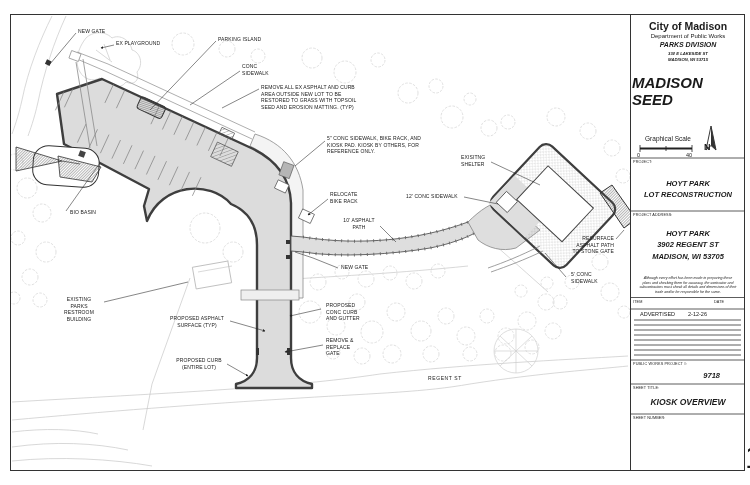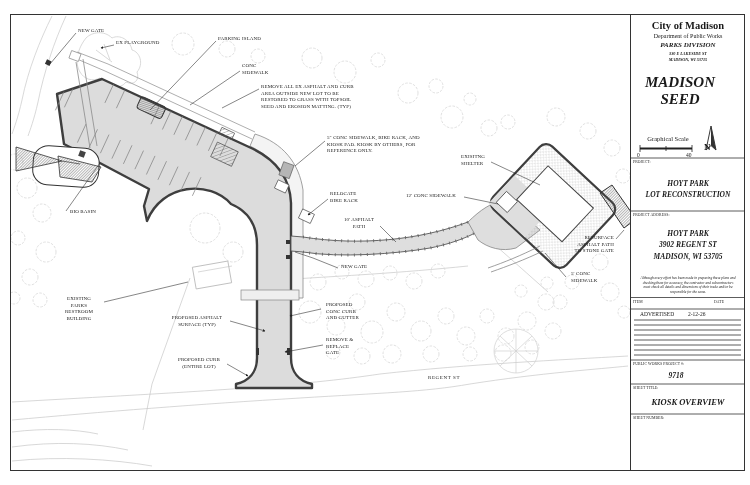--- a/index.html
+++ b/index.html
@@ -1,17 +1,17 @@
 <!DOCTYPE html>
 <html><head>
 <meta charset="utf-8">
 <style>
   html,body{margin:0;padding:0;background:#fff;}
   #sheet{position:relative;width:750px;height:485px;background:#fff;overflow:hidden;
-         font-family:Liberation Serif, serif;color:#1a1a1a;}
+         font-family:Liberation Sans, sans-serif;color:#1a1a1a;}
   #planSvg{position:absolute;left:0;top:0;}
   .lbl{position:absolute;font-size:5px;line-height:1.32;letter-spacing:.12px;
        white-space:pre-line;color:#1a1a1a;}
   .tb{position:absolute;white-space:pre-line;}
   .tiny{font-size:3.8px;color:#222;letter-spacing:.1px;}
   .bi{font-style:italic;font-weight:bold;}
 </style>
 </head>
 <body>
 
@@ -316,21 +316,21 @@
 GATE</div>
 <div class="lbl" style="left:170px;top:357px;width:58px;text-align:center;">PROPOSED CURB
 (ENTIRE LOT)</div>
 <div class="lbl" style="left:428px;top:375px;letter-spacing:.6px;">REGENT ST</div>
 
 <div class="tb" style="left:632px;top:20px;width:112px;text-align:center;font-size:10.5px;font-weight:bold;">City of Madison</div>
 <div class="tb" style="left:632px;top:33px;width:112px;text-align:center;font-size:6px;">Department of Public Works</div>
 <div class="tb bi" style="left:632px;top:41px;width:112px;text-align:center;font-size:7px;">PARKS DIVISION</div>
 <div class="tb bi" style="left:632px;top:51px;width:112px;text-align:center;font-size:4.2px;line-height:1.4;">330 E LAKESIDE ST
 MADISON, WI 53715</div>
-<div class="tb bi" style="left:632px;top:74px;width:96px;text-align:center;font-size:15px;line-height:1.15;"><span>MADISON</span><br><span>SEED</span></div>
+<div class="tb bi" style="left:632px;top:74px;width:96px;text-align:left;font-size:15px;line-height:1.15;"><span>MADISON</span><br><span>SEED</span></div>
 <div class="tb" style="left:640px;top:135px;width:56px;text-align:center;font-size:6.5px;">Graphical Scale</div>
 <div class="tb" style="left:637px;top:152px;font-size:5.5px;">0</div>
 <div class="tb" style="left:686px;top:152px;font-size:5.5px;">40</div>
 <div class="tb" style="left:704px;top:142px;font-size:9px;font-weight:bold;">N</div>
 
 <div class="tb tiny" style="left:633px;top:160px;">PROJECT:</div>
 <div class="tb bi" style="left:632px;top:178px;width:112px;text-align:center;font-size:7.5px;line-height:1.5;">HOYT PARK
 LOT RECONSTRUCTION</div>
 
 <div class="tb tiny" style="left:633px;top:213px;">PROJECT ADDRESS:</div>
@@ -338,21 +338,21 @@
 3902 REGENT ST
 MADISON, WI 53705</div>
 <div class="tb" style="left:639px;top:276px;width:98px;text-align:center;font-size:3.6px;font-style:italic;line-height:1.3;white-space:normal;">Although every effort has been made in preparing these plans and checking them for accuracy, the contractor and subcontractors must check all details and dimensions of their trade and/or be responsible for the same.</div>
 
 <div class="tb tiny" style="left:633px;top:300px;">ITEM</div>
 <div class="tb tiny" style="left:714px;top:300px;">DATE</div>
 <div class="tb" style="left:640px;top:311px;font-size:5.5px;">ADVERTISED</div>
 <div class="tb" style="left:688px;top:311px;font-size:5.5px;">2-12-26</div>
 
 <div class="tb tiny" style="left:633px;top:362px;">PUBLIC WORKS PROJECT #:</div>
-<div class="tb bi" style="left:632px;top:371px;width:88px;text-align:center;font-size:7.5px;">9718</div>
+<div class="tb bi" style="left:632px;top:371px;width:88px;text-align:right;font-size:7.5px;">9718</div>
 
 <div class="tb tiny" style="left:633px;top:386px;">SHEET TITLE:</div>
 <div class="tb bi" style="left:632px;top:397px;width:112px;text-align:center;font-size:8.5px;">KIOSK OVERVIEW</div>
 
 <div class="tb tiny" style="left:633px;top:416px;">SHEET NUMBER:</div>
 <div class="tb" style="left:632px;top:440px;width:112px;text-align:right;font-size:31px;margin-left:44px;">1.0</div>
 
 </div>
 
 </body></html>

